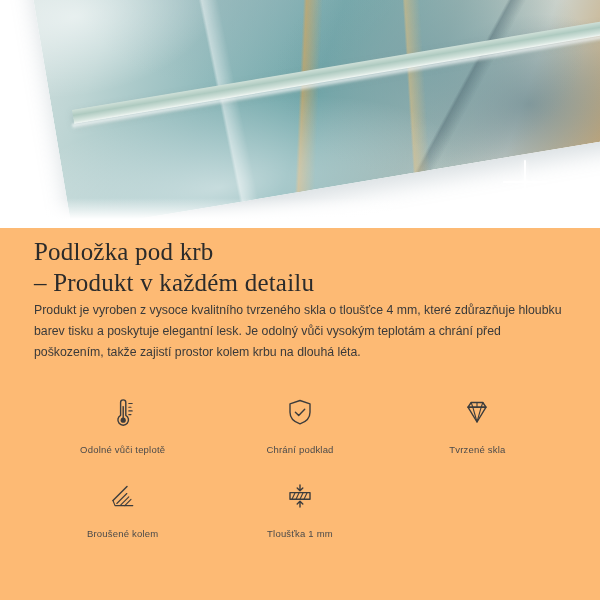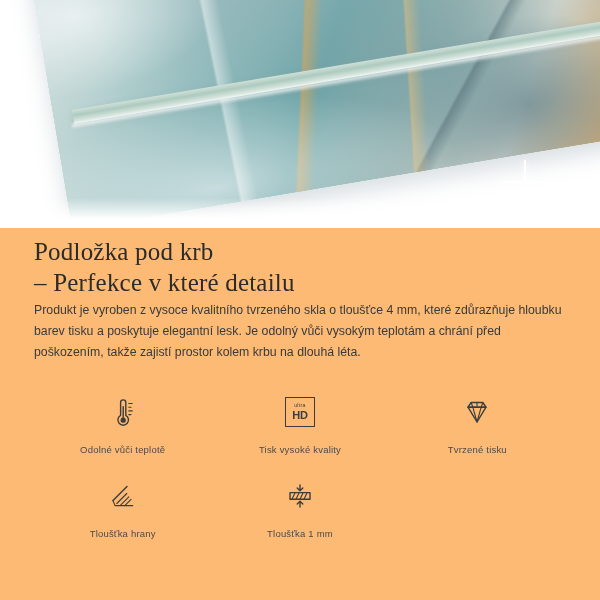--- a/index.html
+++ b/index.html
@@ -223,70 +223,70 @@
       <div class="sparkle-core"></div>
     </div>
     <div class="sparkle small">
       <div class="sparkle-core"></div>
     </div>
   </div>
 
   <div class="content">
     <h1 class="headline">
       <span>Podložka pod krb</span>
-      <span class="line2">– Perfekce v které detailu</span>
+      <span class="line2">– Produkt v každém detailu</span>
     </h1>
 
     <p class="paragraph">Produkt je vyroben z vysoce kvalitního tvrzeného skla o tloušťce 4 mm, které zdůrazňuje hloubku barev tisku a poskytuje elegantní lesk. Je odolný vůči vysokým teplotám a chrání před poškozením, takže zajistí prostor kolem krbu na dlouhá léta.</p>
 
     <div class="features">
 
       <div class="feature">
         <div class="feature-icon">
           <svg width="40" height="40" viewBox="0 0 40 40" aria-hidden="true">
             <path class="st" d="M17.6 23.3V10.5a2.6 2.6 0 0 1 5.2 0v12.8a5.3 5.3 0 1 1-5.2 0z"></path>
             <path class="st" d="M20.2 14.6v11.1"></path>
             <circle cx="20.2" cy="28.2" r="2.6" fill="#3c3c3c"></circle>
             <path class="st-thin" d="M25.8 11.5h3.4M25.8 15.2h2.2M25.8 18.9h3.4M25.8 22.6h2.2"></path>
           </svg>
         </div>
         <div class="feature-label">Odolné vůči teplotě</div>
       </div>
 
-      <div class="feature">
-        <div class="feature-icon">
-          <div class="hd-box">
-            <span class="hd-top">ultra</span>
-            <span class="hd-bot">HD</span>
-          </div>
-        </div>
-        <div class="feature-label">Tisk vysoké kvality</div>
-      </div>
-
+
+      <div class="feature">
+        <div class="feature-icon">
+          <svg width="40" height="40" viewBox="0 0 40 40" aria-hidden="true">
+            <path class="st" d="M20 8.5l10 3.4v8.4c0 6-4.2 9.7-10 11.6-5.8-1.9-10-5.6-10-11.6v-8.4l10-3.4z"></path>
+            <path class="st" d="M15.4 20.2l3.3 3.3 6-6.3"></path>
+          </svg>
+        </div>
+        <div class="feature-label">Chrání podklad</div>
+      </div>
 
       <div class="feature">
         <div class="feature-icon">
           <svg width="40" height="40" viewBox="0 0 40 40" aria-hidden="true">
             <path class="st" d="M11 15.2h18L20 30 11 15.2z"></path>
             <path class="st" d="M14.2 10.5h11.6l3.2 4.7H11l3.2-4.7z"></path>
             <path class="st-thin" d="M14.2 10.5l1.6 4.7M25.8 10.5l-1.6 4.7M15.8 15.2L20 30M24.2 15.2L20 30M20 10.5v4.7"></path>
           </svg>
         </div>
-        <div class="feature-label">Tvrzené tisku</div>
+        <div class="feature-label">Tvrzené skla</div>
       </div>
 
       <div class="feature">
         <div class="feature-icon">
           <svg width="40" height="40" viewBox="0 0 40 40" aria-hidden="true">
             <path class="st" d="M10 24.5L24 10.5"></path>
             <path class="st-thin" d="M13.8 27.5l10-10M17.8 28.8l8-8M21.8 29.6l6.2-6.2"></path>
             <path class="st-thin" d="M10 24.5L12 29.6h17.8"></path>
           </svg>
         </div>
-        <div class="feature-label">Tloušťka hrany</div>
+        <div class="feature-label">Broušené kolem</div>
       </div>
 
       <div class="feature">
         <div class="feature-icon">
           <svg width="40" height="40" viewBox="0 0 40 40" aria-hidden="true">
             <path class="st" d="M20 9v5.5M17.2 12l2.8 2.8 2.8-2.8"></path>
             <path class="st" d="M20 31v-5.5M17.2 28l2.8-2.8 2.8 2.8"></path>
             <rect class="st" x="10" y="16.6" width="20" height="6.6"></rect>
             <path class="st-thin" d="M12 23.2l3.2-6.6M16 23.2l3.2-6.6M20 23.2l3.2-6.6M24 23.2l3.2-6.6"></path>
           </svg>

